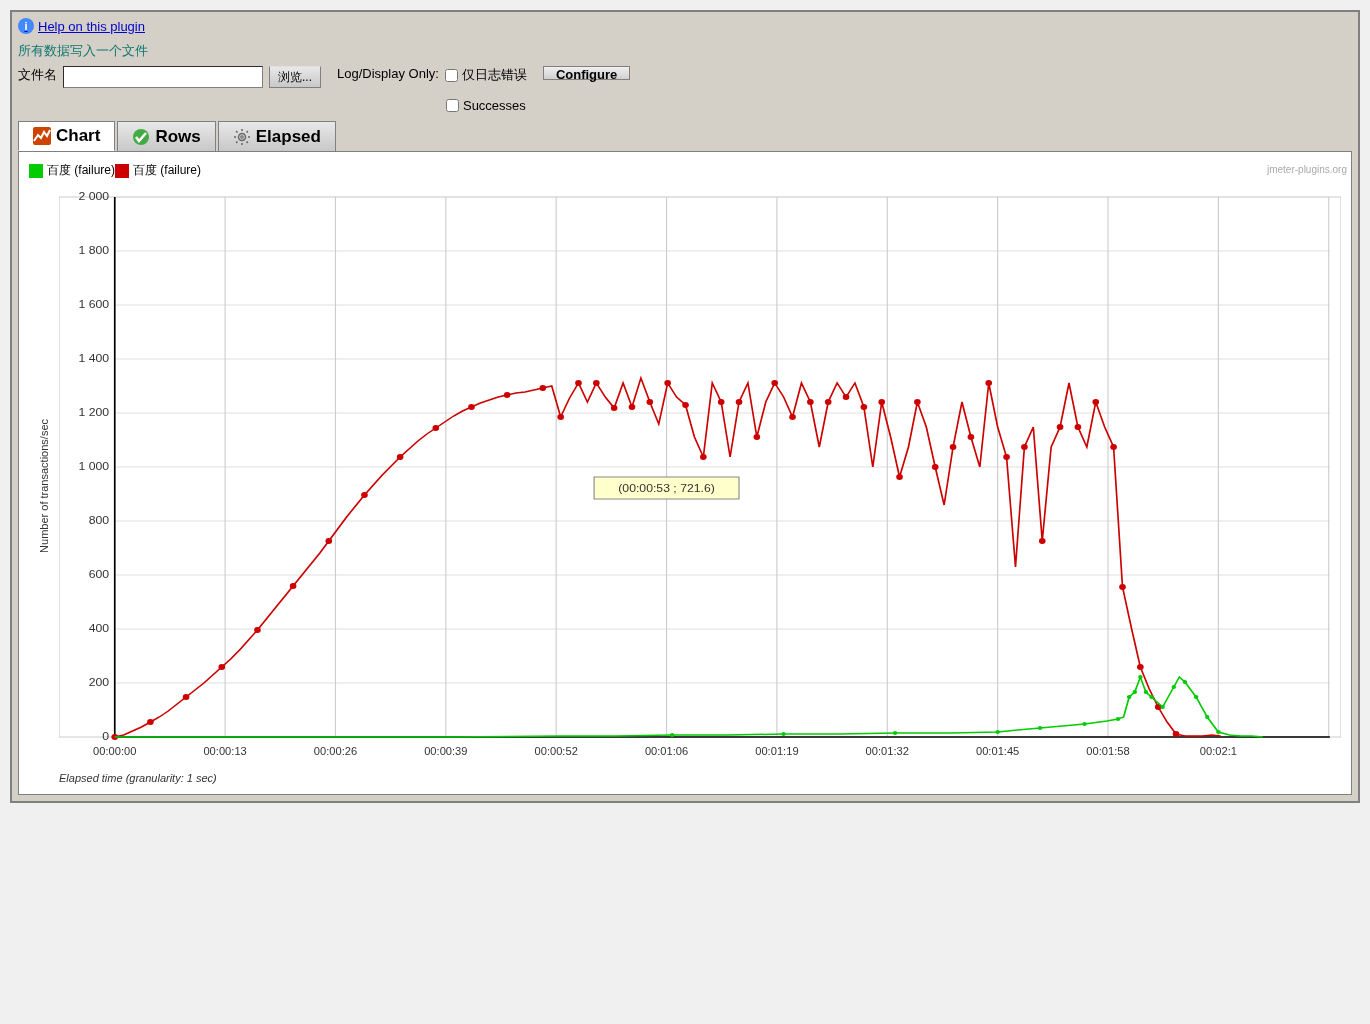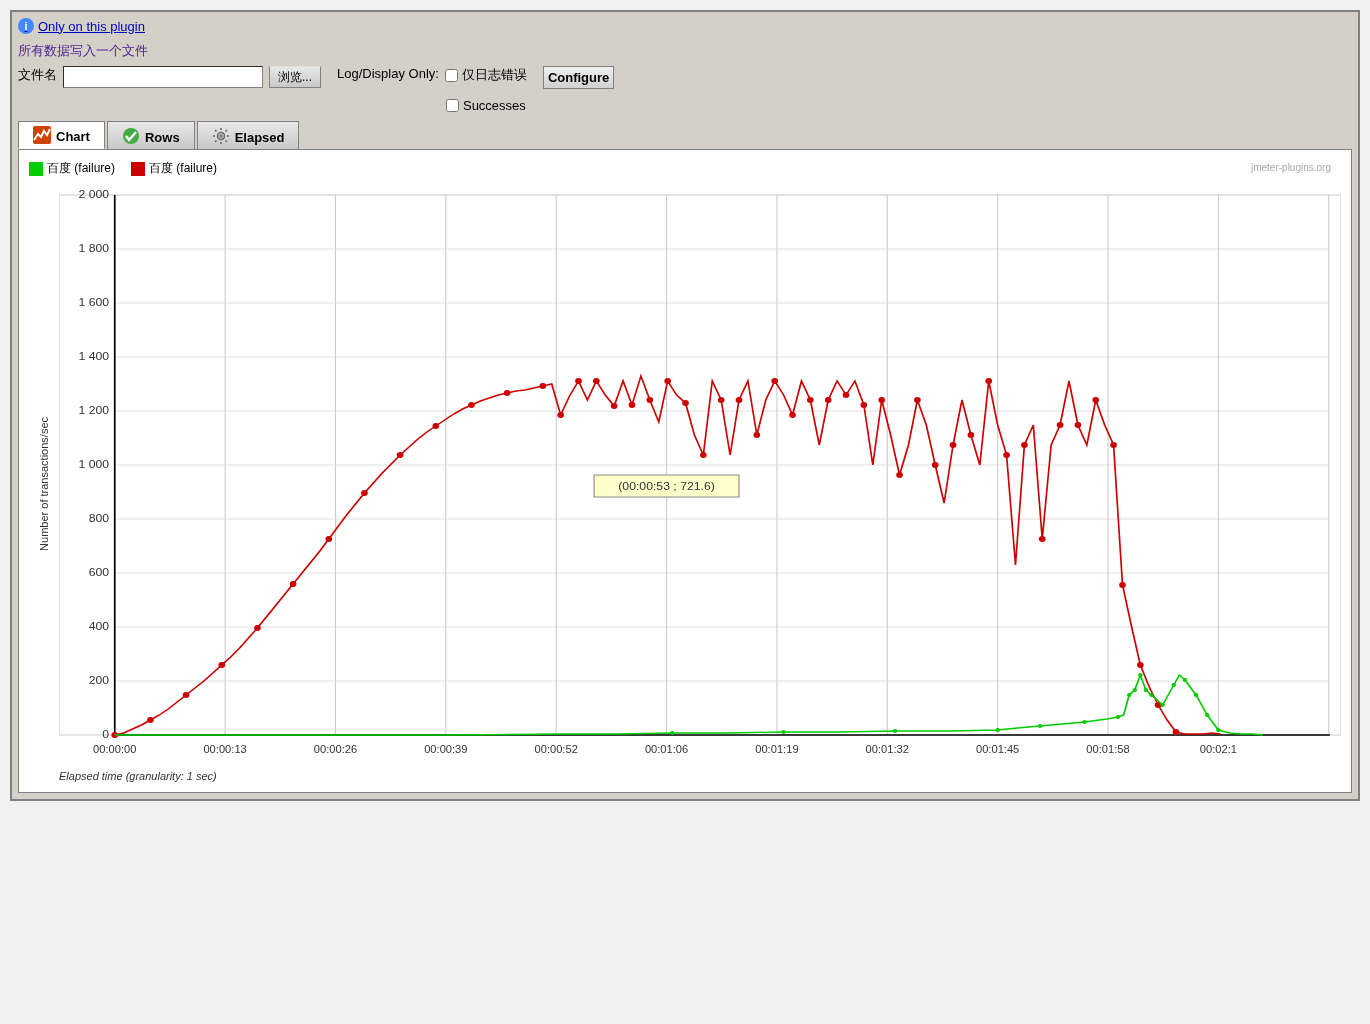--- a/index.html
+++ b/index.html
@@ -32,21 +32,21 @@
       display: inline-flex;
       align-items: center;
       justify-content: center;
       color: white;
       font-size: 11px;
       font-weight: bold;
     }
     .section-title {
       font-size: 13px;
       margin-bottom: 6px;
-      color: #4c1d95;
+      color: #0f766e;
     }
     .file-row {
       display: flex;
       align-items: flex-start;
       gap: 6px;
       margin-bottom: 8px;
     }
     .file-label {
       font-size: 13px;
       white-space: nowrap;
@@ -78,44 +78,44 @@
       gap: 14px;
       flex-direction: column;
     }
     .checkbox-item {
       display: flex;
       align-items: center;
       gap: 4px;
       font-size: 13px;
     }
     .configure-btn {
-      height: 23px;
-      padding: 0 4px;
+      height: 14px;
+      padding: 0 12px;
       background: linear-gradient(to bottom, #f0f0f0, #d0d0d0);
       border: 1px solid #808080;
       cursor: pointer;
       font-size: 13px;
       font-weight: bold;
       margin-left: 10px;
     }
     .tabs-row {
       display: flex;
       gap: 2px;
       margin-bottom: 0;
     }
     .tab {
       display: flex;
-      align-items: flex-end;
+      align-items: center;
       gap: 5px;
       padding: 4px 14px;
       background: linear-gradient(to bottom, #e8e8e8, #c8c8c8);
       border: 1px solid #808080;
       border-bottom: none;
       cursor: pointer;
-      font-size: 13px;
+      font-size: 17px;
       font-weight: bold;
     }
     .tab.active {
       background: white;
       border-bottom: 1px solid white;
       position: relative;
       z-index: 2;
     }
     .tab-icon {
       width: 18px;
@@ -123,38 +123,37 @@
     }
     .chart-container {
       background: white;
       border: 1px solid #808080;
       padding: 10px 10px 10px 10px;
       position: relative;
     }
     .legend {
       display: flex;
       align-items: center;
-      gap: 16px;
       margin-bottom: 8px;
       font-size: 12px;
     }
     .legend-item {
       display: flex;
       align-items: center;
       gap: 4px;
     }
     .legend-color {
       width: 14px;
       height: 14px;
       display: inline-block;
     }
     .watermark {
       position: absolute;
       top: 12px;
-      right: 20px;
+      right: 4px;
       font-size: 10px;
       color: #aaa;
     }
     .x-axis-label {
       text-align: center;
       font-size: 11px;
       font-style: italic;
       color: #333;
       margin-top: 4px;
     }
@@ -164,21 +163,21 @@
     }
   </style>
 </head>
 <body>
 
 <div class="main-container">
 
   <div style="margin-bottom:8px;">
     <a href="#" class="help-link">
       <span class="info-icon">i</span>
-      <span>Only on this plugin</span>
+      <span>Help on this plugin</span>
     </a>
   </div>
 
   <div class="section-title">所有数据写入一个文件</div>
 
   <div class="file-row">
     <span class="file-label">文件名</span>
     <input type="text" class="file-input" value="" style="">
     <button class="browse-btn">浏览...</button>
     <span class="log-display-label">Log/Display Only:</span>

